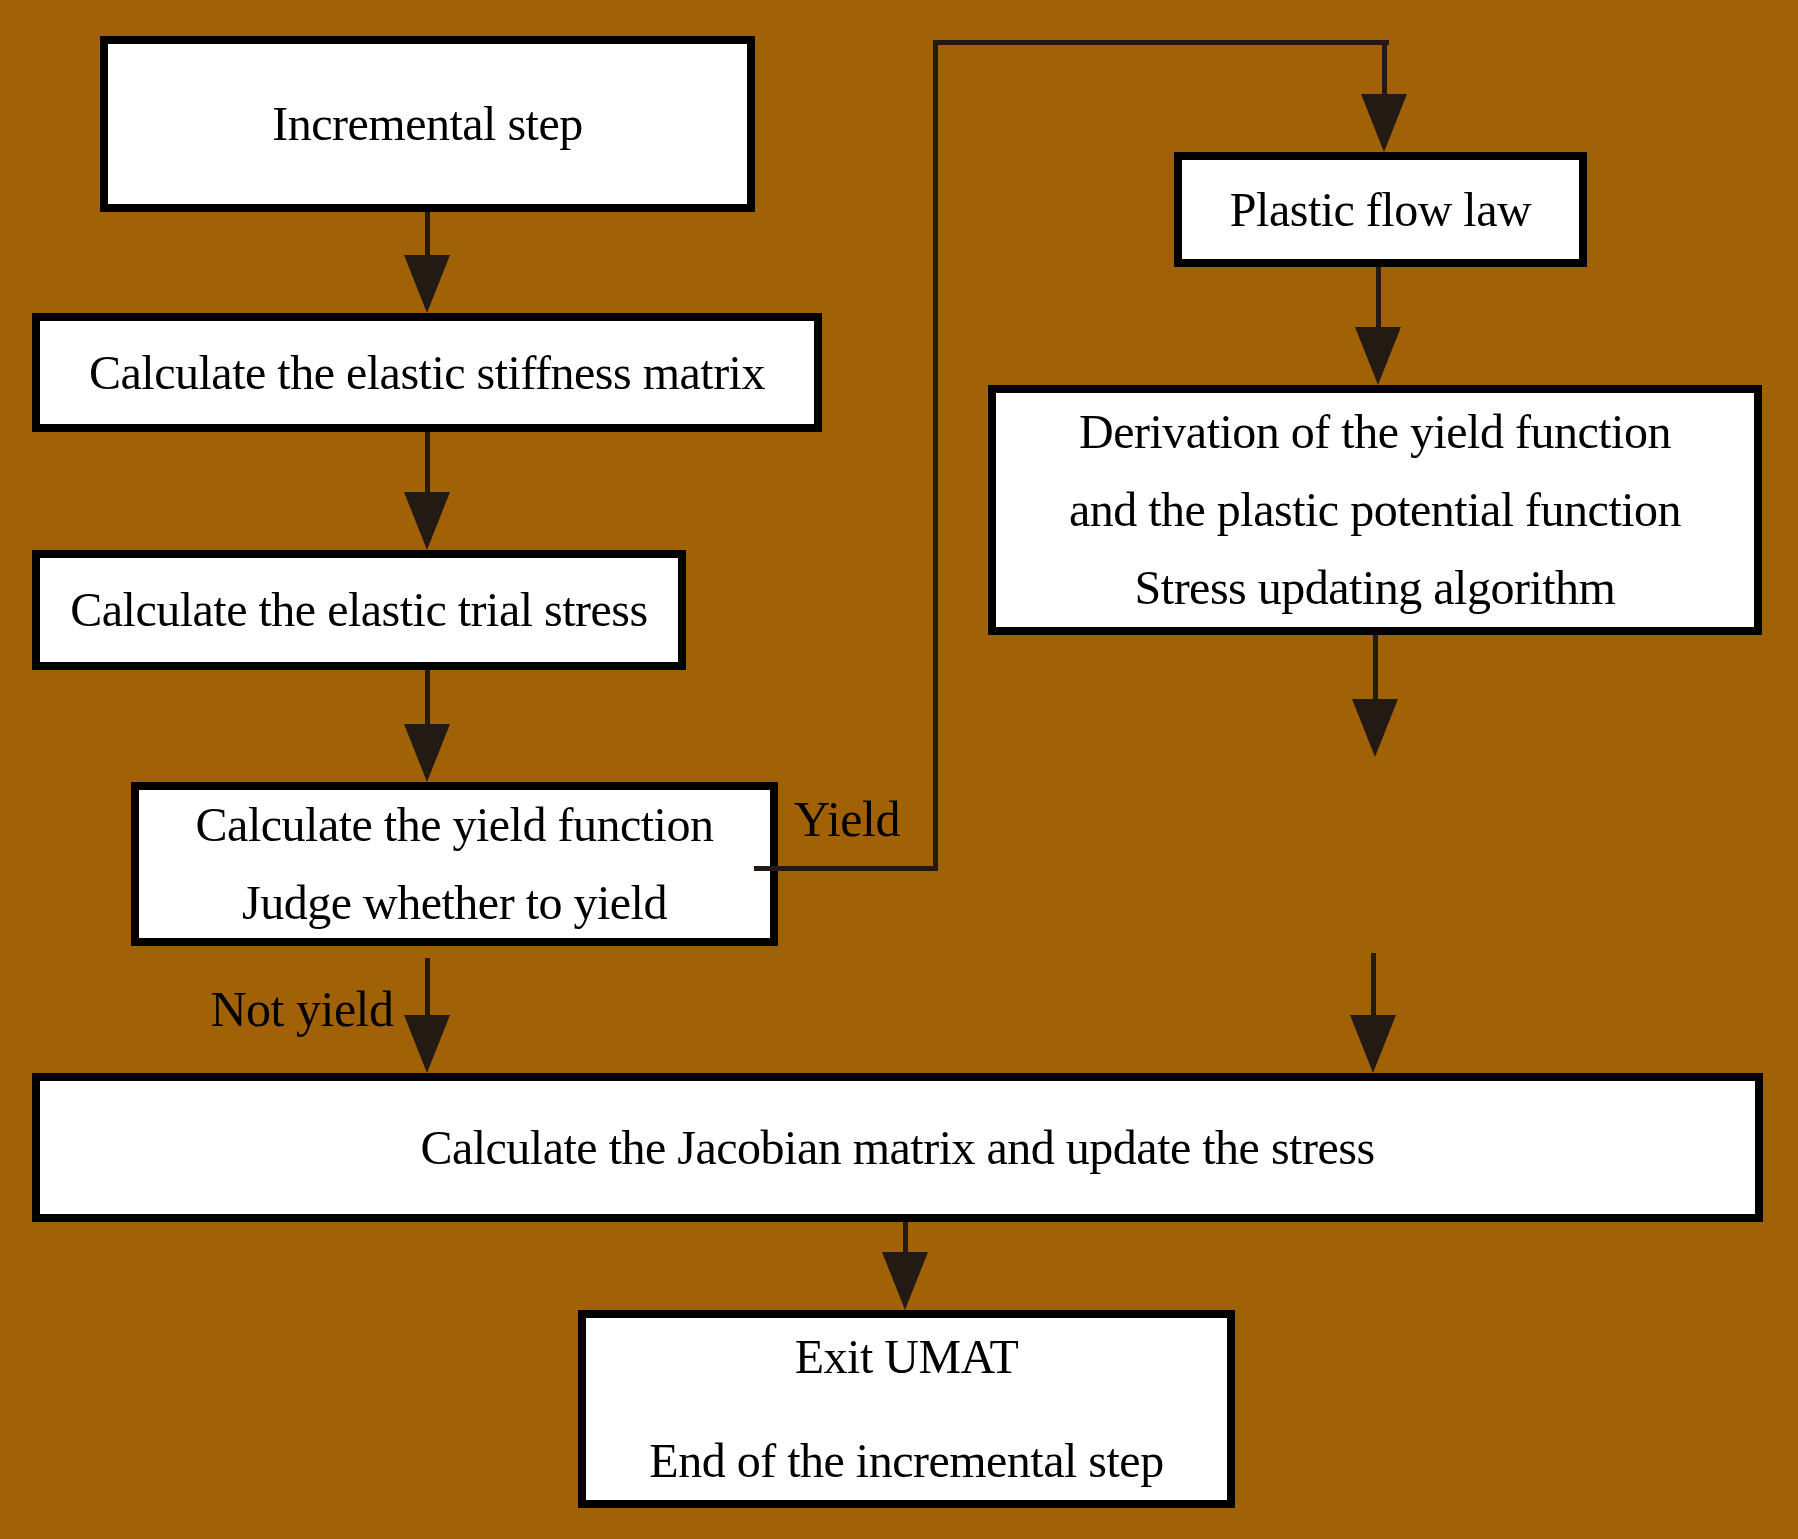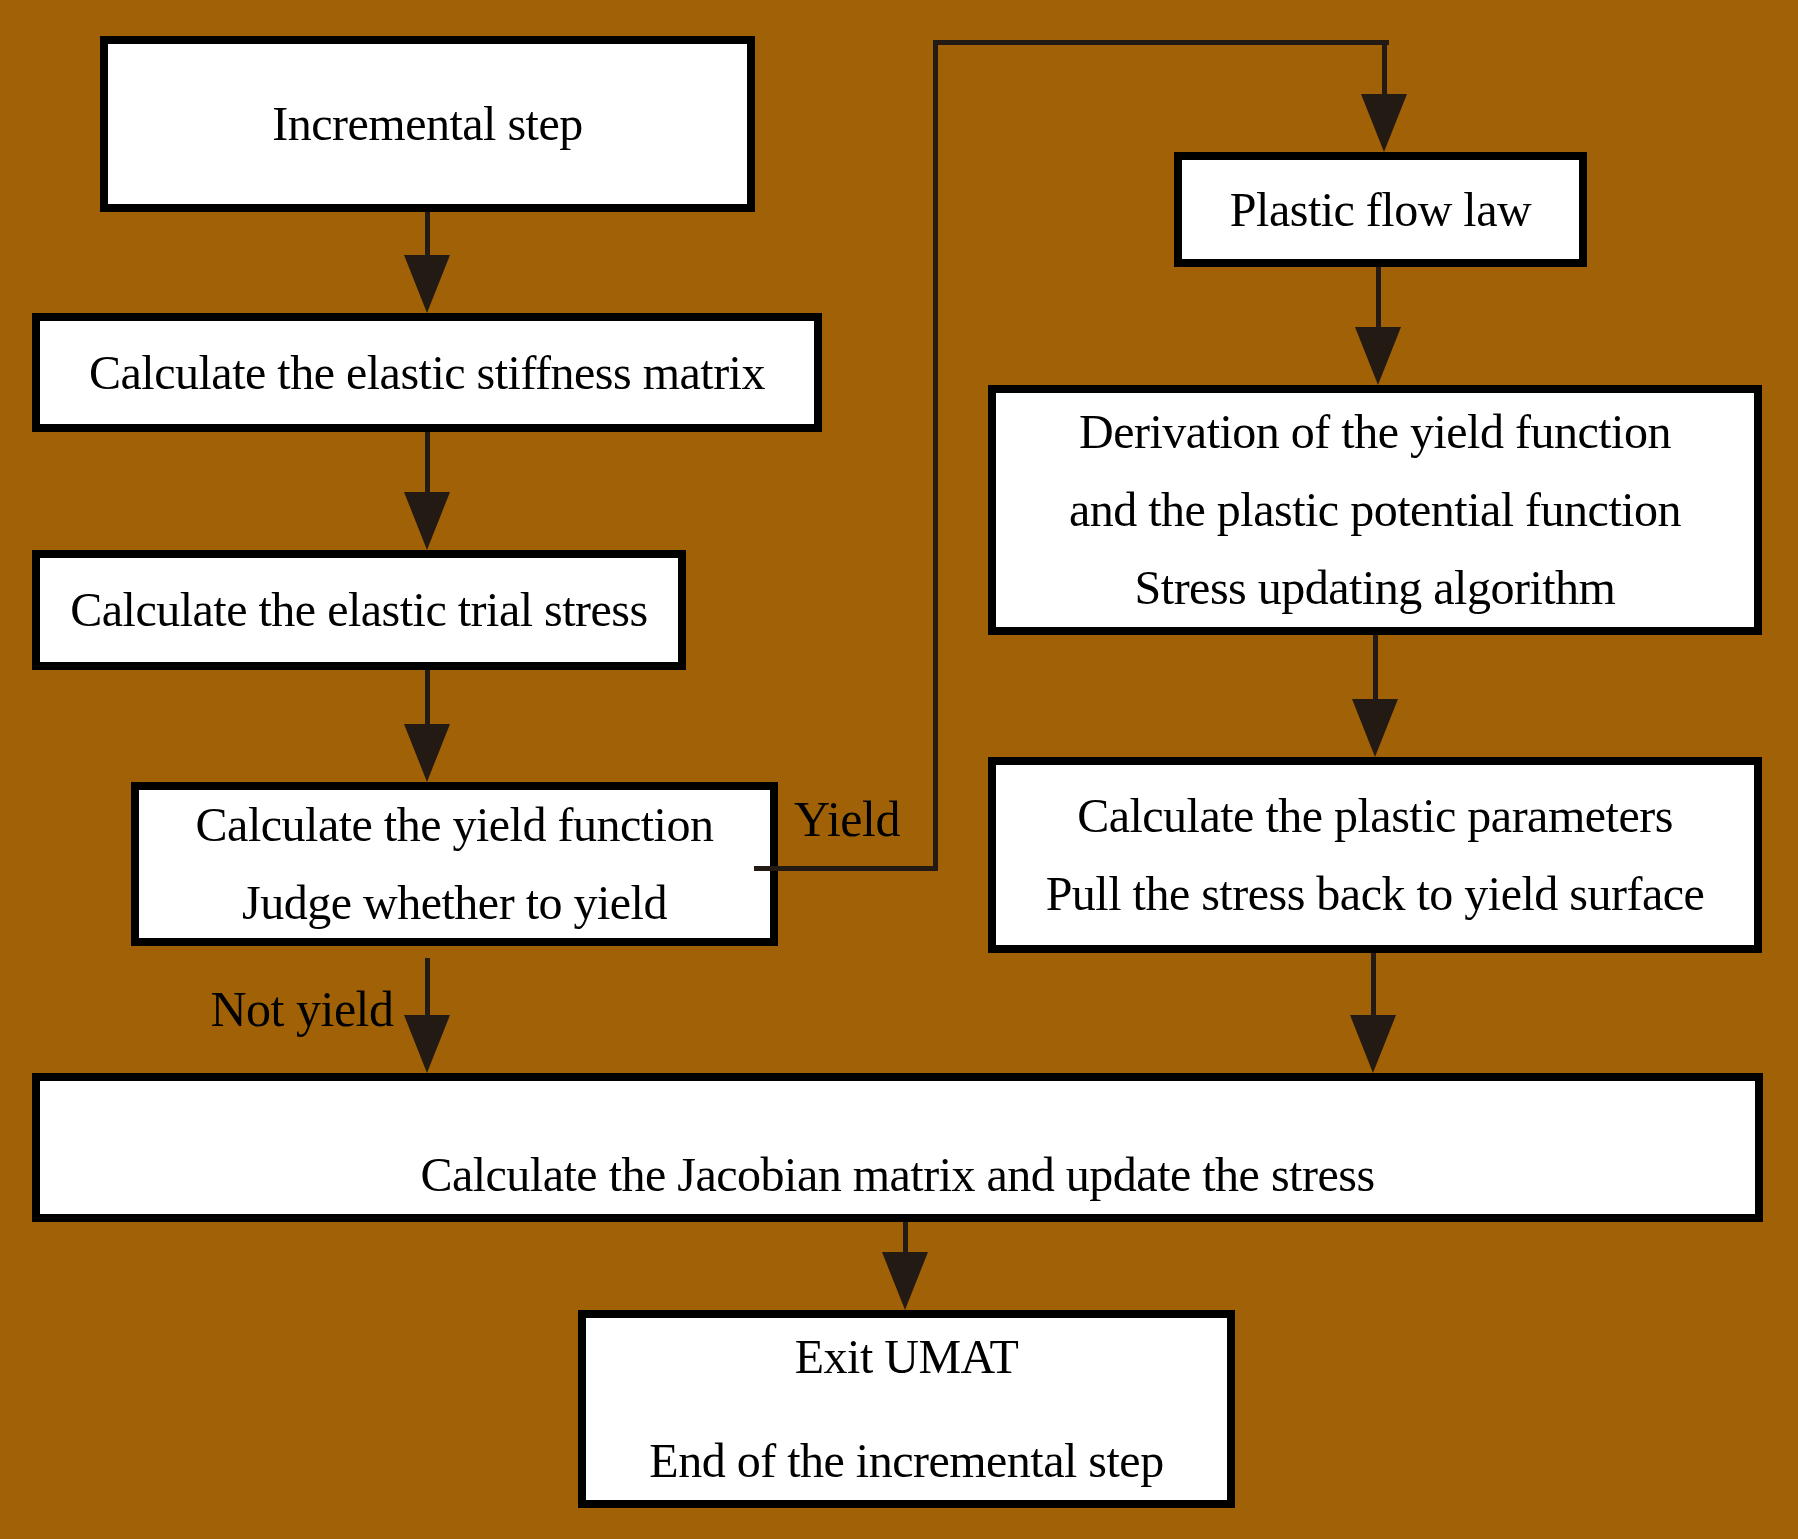--- a/index.html
+++ b/index.html
@@ -46,26 +46,22 @@
   <div class="box" style="left:1174px;top:152px;width:413px;height:115px;">
     <div class="line">Plastic flow law</div>
   </div>
 
   <div class="box" style="left:988px;top:385px;width:774px;height:250px;">
     <div class="line">Derivation of the yield function</div>
     <div class="line">and the plastic potential function</div>
     <div class="line">Stress updating algorithm</div>
   </div>
 
-  <div class="box" style="left:988px;top:757px;width:774px;height:196px;">
-    <div class="line">Calculate the plastic parameters</div>
-    <div class="line">Pull the stress back to yield surface</div>
-  </div>
 
-  <div class="box" style="left:32px;top:1073px;width:1731px;height:149px;justify-content:flex-end;">
+  <div class="box" style="left:32px;top:1073px;width:1731px;height:149px;">
     <div class="line">Calculate the Jacobian matrix and update the stress</div>
   </div>
 
   <div class="box" style="left:578px;top:1310px;width:657px;height:198px;justify-content:space-between;">
     <div class="line">Exit UMAT</div>
     <div class="line">End of the incremental step</div>
   </div>
 
   <div class="vline" style="left:425px;top:212px;height:45px;"></div>
   <div class="ah" style="left:404px;top:255px;"></div>

